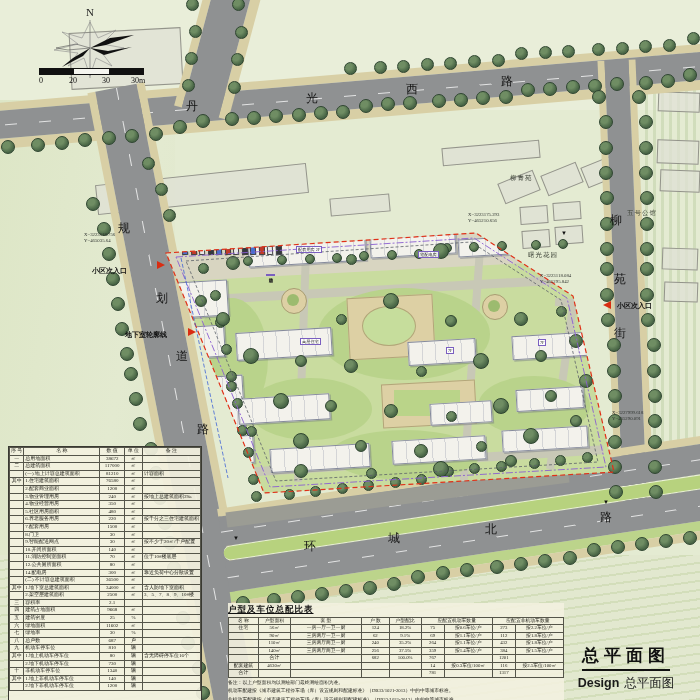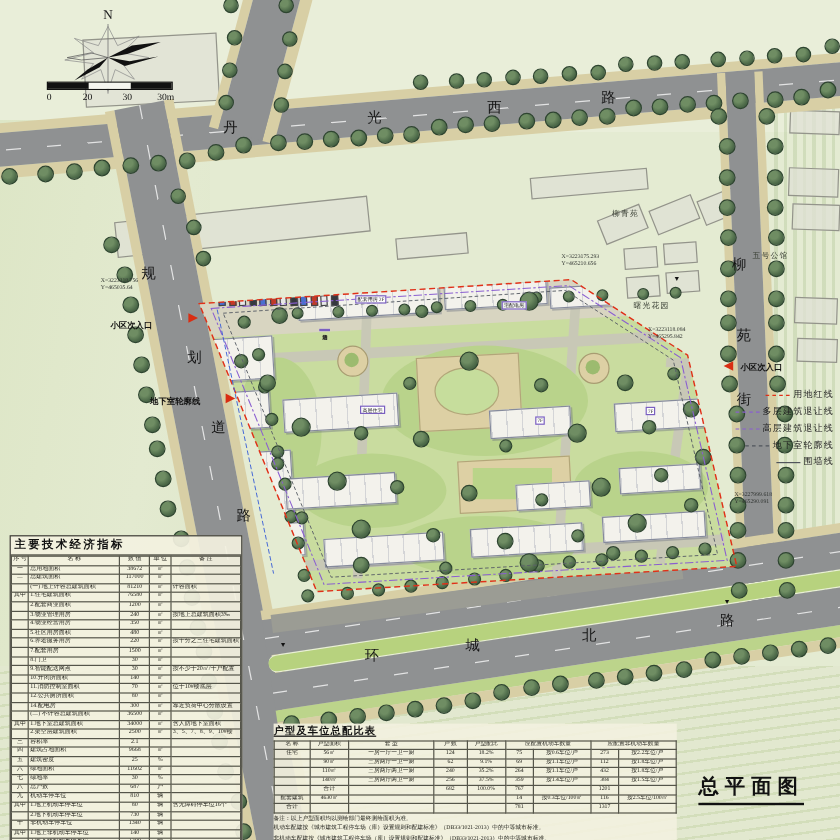--- a/index.html
+++ b/index.html
@@ -214,42 +214,20 @@
       <div class="seg" style="background:#111;"></div>
     </div>
     <div class="lab" id="scale-labels">
         <span style="left: 0px;">0</span>
         <span style="left: 30px;">20</span>
         <span style="left: 63px;">30</span>
         <span style="left: 92px;">30m</span>
       </div>
   </div>
 
-  <div class="abs" id="legend" style="left:590px;top:322px;width:105px;z-index:25;">
-      <div class="legend-row">
-        <div class="leader" style="border-top: 1.5px dashed rgb(224, 48, 24);"></div>
-        <span class="legend-txt">用地红线</span>
-      </div>
-      <div class="legend-row">
-        <div class="leader" style="border-top: 1.5px dashed rgb(138, 95, 208);"></div>
-        <span class="legend-txt">多层建筑退让线</span>
-      </div>
-      <div class="legend-row">
-        <div class="leader" style="border-top: 1.5px dashed rgb(138, 95, 208);"></div>
-        <span class="legend-txt">高层建筑退让线</span>
-      </div>
-      <div class="legend-row">
-        <div class="leader" style="border-top: 1.5px dashed rgb(80, 85, 92);"></div>
-        <span class="legend-txt">地下室轮廓线</span>
-      </div>
-      <div class="legend-row">
-        <div class="leader" style="border-top: 1.5px solid rgb(80, 85, 92);"></div>
-        <span class="legend-txt">围墙线</span>
-      </div>
-    </div>
 
   <div class="abs" id="labels" style="left:0;top:0;width:700px;height:700px;z-index:25;pointer-events:none;">
       <span class="roadchar" style="left: 186px; top: 98px;">丹</span>
       <span class="roadchar" style="left: 306px; top: 90px;">光</span>
       <span class="roadchar" style="left: 406px; top: 81px;">西</span>
       <span class="roadchar" style="left: 501px; top: 73px;">路</span>
       <span class="roadchar" style="left: 118px; top: 220px;">规</span>
       <span class="roadchar" style="left: 156px; top: 290px;">划</span>
       <span class="roadchar" style="left: 176px; top: 348px;">道</span>
       <span class="roadchar" style="left: 197px; top: 421px;">路</span>
@@ -290,21 +268,20 @@
       <span class="tag tagv" style="left: 266px; top: 274px;">消防通道</span>
       <span class="tag" style="left: 446px; top: 347px;">7F</span>
       <span class="tag" style="left: 538px; top: 339px;">7F</span>
       <span class="tag" style="left: 300px; top: 338px;">高层住宅</span>
       <span class="elev" style="left: 233px; top: 535px;">▼</span>
       <span class="elev" style="left: 603px; top: 499px;">▼</span>
       <span class="elev" style="left: 561px; top: 230px;">▼</span>
     </div>
 
   <div class="panel" id="indicator-panel">
-    <div class="ptitle">主要技术经济指标</div>
     <table id="indicator-table">
         <colgroup>
           <col style="width: 14px;">
           <col style="width: 86px;">
           <col style="width: 28px;">
           <col style="width: 20px;">
           <col style="width: 42px;">
         </colgroup>
         <tbody>
           <tr>
@@ -640,20 +617,23 @@
       </table>
     <div id="parking-notes">
         <div class="notes">备注：以上户型面积均以测绘部门最终测绘面积为准。</div>
         <div class="notes">机动车配建按《城市建筑工程停车场（库）设置规则和配建标准》（DB33/1021-2013）中的中等城市标准。</div>
         <div class="notes">非机动车配建按《城市建筑工程停车场（库）设置规则和配建标准》（DB33/1021-2013）中的中等城市标准。</div>
       </div>
   </div>
 
   <div id="titleblock">
     <div><span id="tb-main">总平面图</span></div>
+    <div id="tb-sub">
+      <span class="en">Design</span><span>总平面图</span>
+    </div>
   </div>
 <div class="ebld" style="left: 96px; top: 174px; width: 210px; height: 28px; transform: rotate(-6deg); z-index: 3;"></div>
     <div class="ebld" style="left: 330px; top: 196px; width: 58px; height: 16px; transform: rotate(-5deg); z-index: 3;"></div>
     <div class="ebld" style="left: 70px; top: 30px; width: 110px; height: 55px; transform: rotate(-3deg); z-index: 3;"></div>
     <div class="ebld" style="left: 442px; top: 144px; width: 96px; height: 16px; transform: rotate(-5deg); z-index: 3;"></div>
     <div class="ebld" style="left: 500px; top: 176px; width: 36px; height: 20px; transform: rotate(-22deg); z-index: 3;"></div>
     <div class="ebld" style="left: 543px; top: 168px; width: 36px; height: 20px; transform: rotate(-22deg); z-index: 3;"></div>
     <div class="ebld" style="left: 583px; top: 160px; width: 36px; height: 20px; transform: rotate(-22deg); z-index: 3;"></div>
     <div class="ebld" style="left: 520px; top: 206px; width: 26px; height: 16px; transform: rotate(-4deg); z-index: 3;"></div>
     <div class="ebld" style="left: 553px; top: 202px; width: 26px; height: 16px; transform: rotate(-4deg); z-index: 3;"></div>

